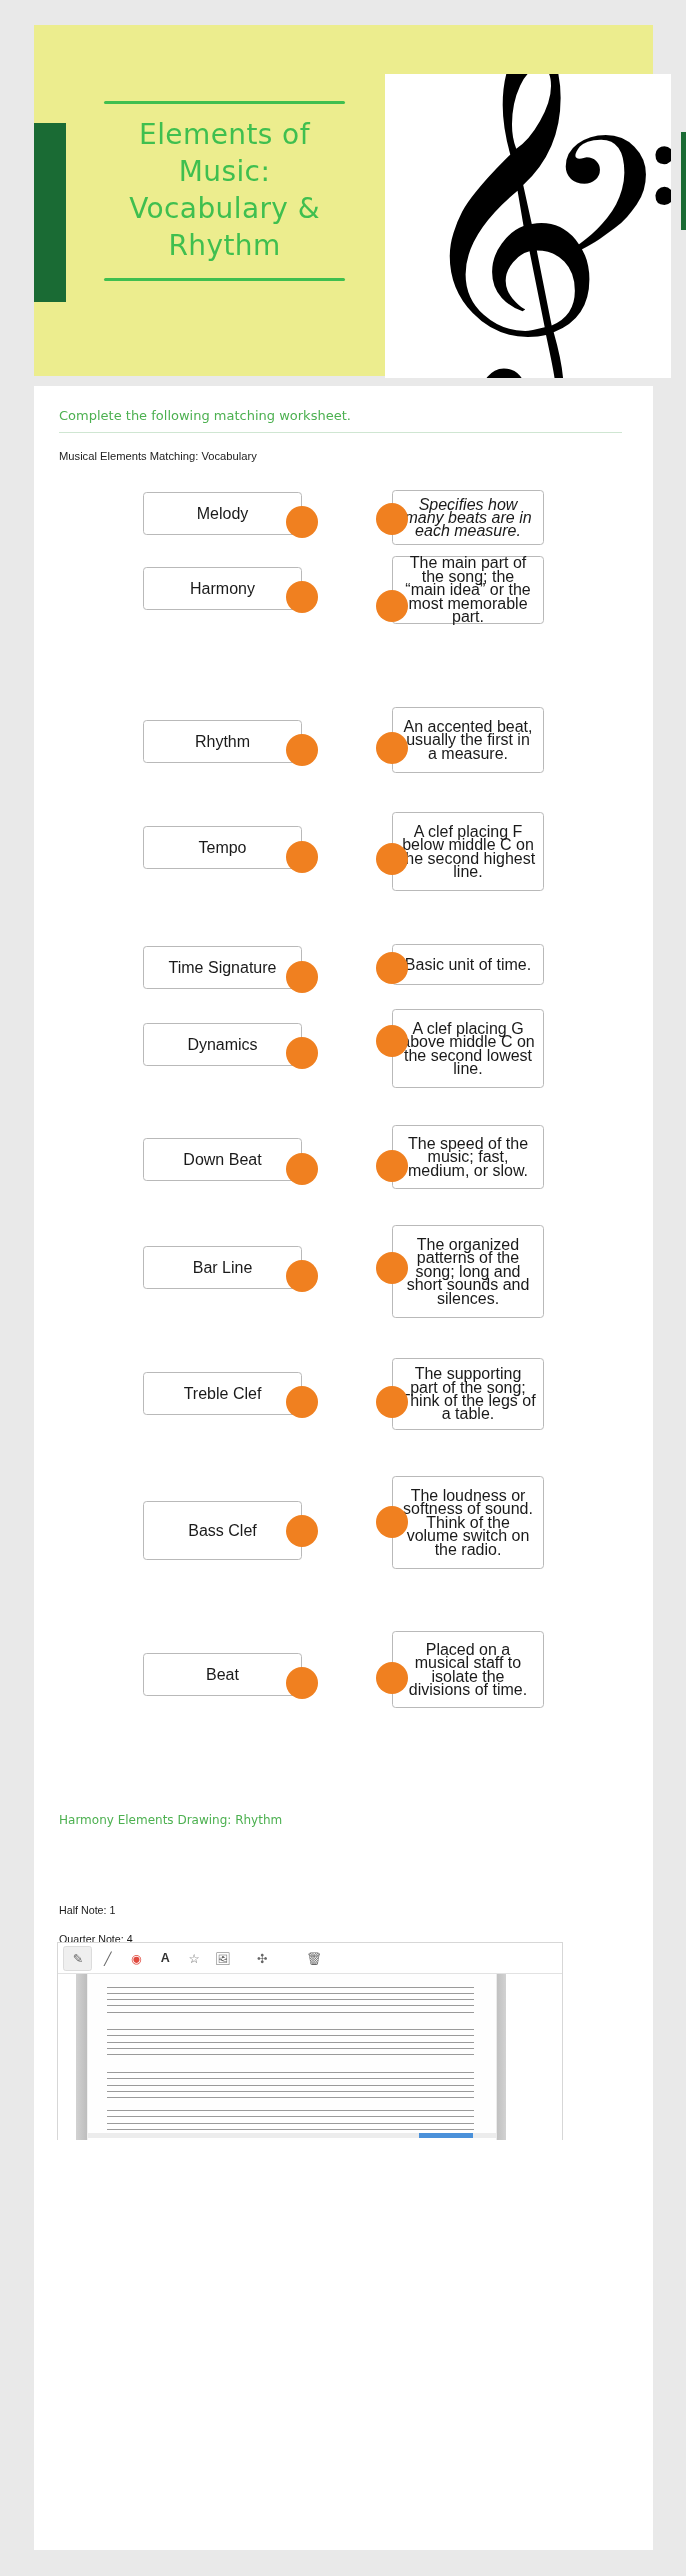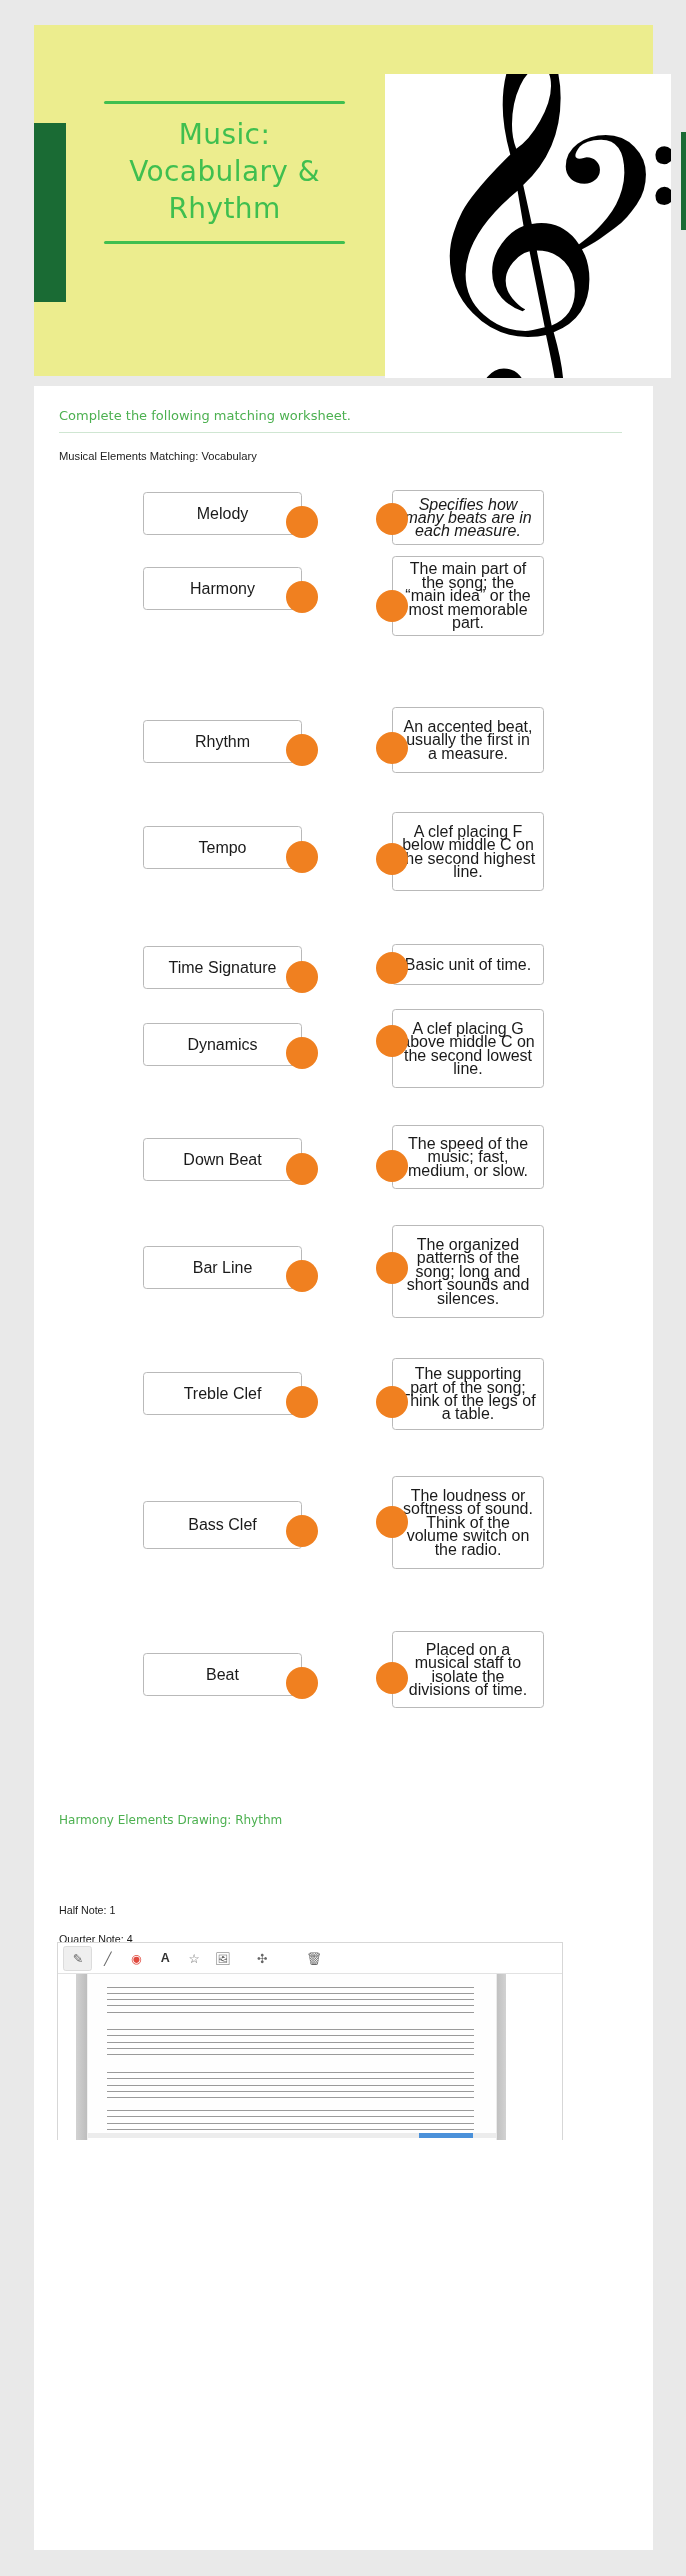--- a/index.html
+++ b/index.html
@@ -296,20 +296,21 @@
 <body>
 
 <div class="page">
 
   <div class="banner">
     <div class="banner-green-left"></div>
     <div class="banner-green-right"></div>
 
     <div class="title-wrap">
       <div class="title-rule"></div>
+      <div class="banner-title">Elements of</div>
       <div class="banner-title">Music:</div>
       <div class="banner-title">Vocabulary &amp;</div>
       <div class="banner-title">Rhythm</div>
       <div class="title-rule bottom"></div>
     </div>
 
     <div class="clef-card">
       <div class="clef-treble">𝄞</div>
       <div class="clef-bass">𝄢</div>
     </div>
@@ -327,21 +328,21 @@
       <div class="row" style="height:0;">
         <div class="box left-box" style="top:0px;height:43px;">Melody</div>
         <div class="dot" style="left:252px;top:14.3px;"></div>
         <div class="box right-box" style="top:-1.8px;height:55px;font-style:italic;">Specifies how many beats are in each measure.</div>
         <div class="dot" style="left:342px;top:10.7px;"></div>
       </div>
 
       <div class="row" style="height:0;">
         <div class="box left-box" style="top:75px;height:43px;">Harmony</div>
         <div class="dot" style="left:252px;top:89px;"></div>
-        <div class="box right-box" style="top:64px;height:80px;">The main part of the song; the “main idea” or the most memorable part.</div>
+        <div class="box right-box" style="top:64px;height:68px;">The main part of the song; the “main idea” or the most memorable part.</div>
         <div class="dot" style="left:342px;top:98px;"></div>
       </div>
 
       <div class="row" style="height:0;">
         <div class="box left-box" style="top:228px;height:43px;">Rhythm</div>
         <div class="dot" style="left:252px;top:242px;"></div>
         <div class="box right-box" style="top:215px;height:66px;">An accented beat, usually the first in a measure.</div>
         <div class="dot" style="left:342px;top:240px;"></div>
       </div>
 
@@ -381,21 +382,21 @@
       </div>
 
       <div class="row" style="height:0;">
         <div class="box left-box" style="top:880px;height:43px;">Treble Clef</div>
         <div class="dot" style="left:252px;top:894px;"></div>
         <div class="box right-box" style="top:866px;height:72px;">The supporting part of the song; Think of the legs of a table.</div>
         <div class="dot" style="left:342px;top:894px;"></div>
       </div>
 
       <div class="row" style="height:0;">
-        <div class="box left-box" style="top:1009px;height:48px;">Bass Clef</div>
+        <div class="box left-box" style="top:1009px;height:59px;">Bass Clef</div>
         <div class="dot" style="left:252px;top:1023px;"></div>
         <div class="box right-box" style="top:984px;height:93px;">The loudness or softness of sound. Think of the volume switch on the radio.</div>
         <div class="dot" style="left:342px;top:1014px;"></div>
       </div>
 
       <div class="row" style="height:0;">
         <div class="box left-box" style="top:1161px;height:43px;">Beat</div>
         <div class="dot" style="left:252px;top:1175px;"></div>
         <div class="box right-box" style="top:1139px;height:77px;">Placed on a musical staff to isolate the divisions of time.</div>
         <div class="dot" style="left:342px;top:1170px;"></div>

